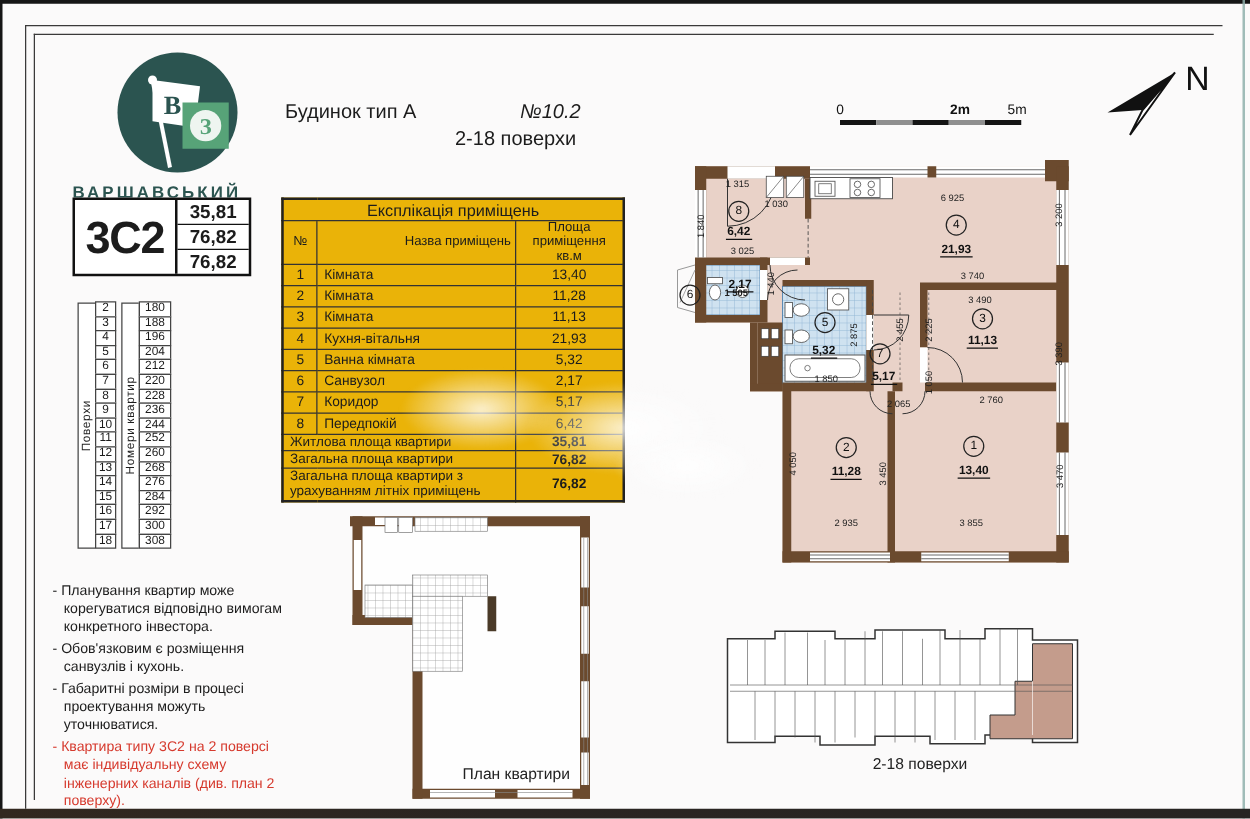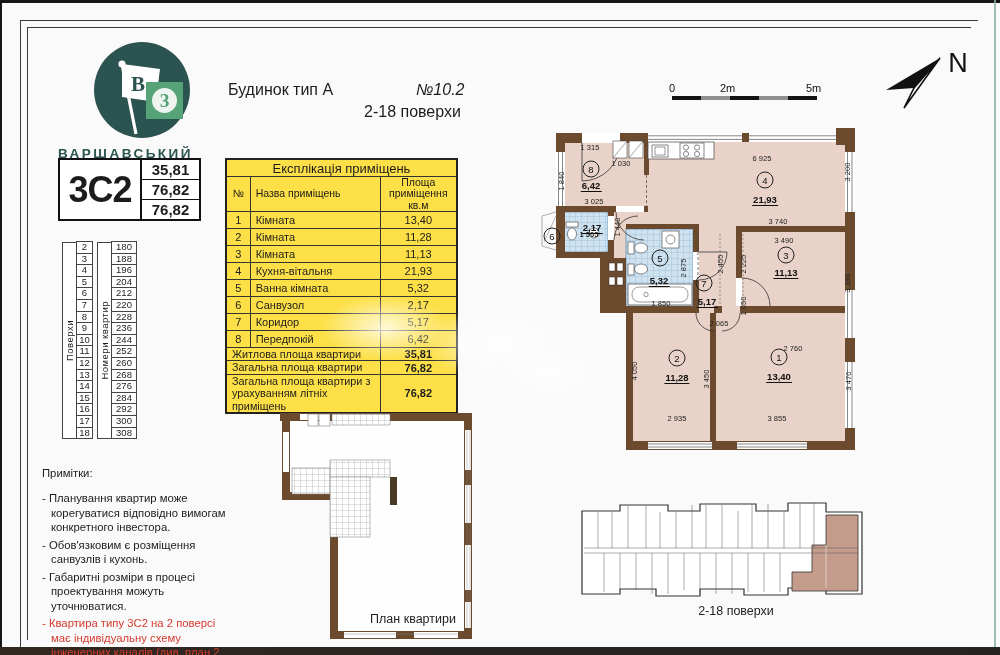--- a/index.html
+++ b/index.html
@@ -38,21 +38,21 @@
   .floors-tbl{left:62px;top:242px;display:flex;gap:4px;font-size:9.5px;}
   .ftg{display:flex;}
   .cap-cell{width:13px;border:1px solid #444;display:flex;align-items:center;justify-content:center;background:#fff;}
   .cap-text{writing-mode:vertical-rl;transform:rotate(180deg);letter-spacing:.5px;font-size:9.5px;white-space:nowrap;}
   .num-col{display:flex;flex-direction:column;margin-left:-1px;}
   .num-cell{border:1px solid #444;margin-top:-1px;text-align:center;height:10.6px;line-height:10.6px;background:#fff;}
   .col-floor{width:17px;}
   .col-apt{width:26px;}
 
   
-  .expl{left:225px;top:158px;width:233px;border-collapse:collapse;background:#fde047;font-size:11px;}
+  .expl{left:225px;top:158px;width:275px;border-collapse:collapse;background:#eab308;font-size:11px;}
   .expl td,.expl th{border:1px solid #333;padding:0 3px;}
   .expl .ttl{font-size:13px;text-align:center;height:16px;font-weight:normal;}
   .expl .sub{font-size:10.5px;text-align:center;height:34px;line-height:1.05;}
   .expl tr.r td{height:16px;}
   .expl td.no{text-align:center;width:18px;}
   .expl td.nm{width:136px;padding-left:5px;}
   .expl td.ar{width:72px;text-align:center;}
   .expl td.sl{padding-left:5px;font-size:10.8px;line-height:1.15;}
   .expl td.sv{text-align:center;font-weight:bold;}
   .expl{border:2px solid #222;}
@@ -174,21 +174,21 @@
     </div>
   </div>
 
   <table class="abs expl">
     <tbody id="expl-body">
       <tr>
           <td class="ttl" colspan="3">Експлікація приміщень</td>
         </tr>
       <tr>
         <td class="sub">№</td>
-        <td class="sub" style="text-align:left;padding-left:5px;">Назва приміщень</td>
+        <td class="sub" style="text-align:right;padding-left:5px;">Назва приміщень</td>
         <td class="sub" id="area-head">Площа<br>приміщення<br>кв.м</td>
       </tr>
     <tr class="r">
           <td class="no">1</td>
           <td class="nm">Кімната</td>
           <td class="ar">13,40</td>
         </tr>
         <tr class="r">
           <td class="no">2</td>
           <td class="nm">Кімната</td>
@@ -233,31 +233,30 @@
           <td class="sv">76,82</td>
         </tr>
         <tr>
           <td colspan="2" class="sl">Загальна площа квартири з урахуванням літніх приміщень</td>
           <td class="sv">76,82</td>
         </tr>
       </tbody>
   </table>
 
   <div class="abs notes">
-    <div class="notes-title">Примітки:</div>
     <div id="notes-list">
         <div class="note-item">Планування квартир може корегуватися відповідно вимогам конкретного інвестора.</div>
         <div class="note-item">Обов'язковим є розміщення санвузлів і кухонь.</div>
         <div class="note-item">Габаритні розміри в процесі проектування можуть уточнюватися.</div>
         <div class="note-item warn">Квартира типу 3С2 на 2 поверсі має індивідуальну схему інженерних каналів (див. план 2 поверху).</div>
       </div>
   </div>
 
   <div class="abs sb-lab" style="left:669px;top:82px;">0</div>
-  <div class="abs sb-lab" style="left:720px;top:82px;">2m</div>
+  <div class="abs sb-lab" style="left:760px;top:82px;font-weight:bold;">2m</div>
   <div class="abs sb-lab" style="left:806px;top:82px;">5m</div>
   <div class="abs sb-seg" style="left:672px;width:29px;background:#141414;"></div>
   <div class="abs sb-seg" style="left:701px;width:29px;background:#8f8f8f;"></div>
   <div class="abs sb-seg" style="left:730px;width:29px;background:#141414;"></div>
   <div class="abs sb-seg" style="left:759px;width:29px;background:#8f8f8f;"></div>
   <div class="abs sb-seg" style="left:788px;width:29px;background:#141414;"></div>
 
   <svg class="abs" style="left:878px;top:38px;" width="100" height="72" viewBox="0 0 100 72">
     <polygon points="8,52 62,20 36,50" fill="#111"></polygon>
     <polygon points="36,50 62,20 26,70" fill="#fff" stroke="#111" stroke-width="1.6"></polygon>
@@ -394,21 +393,21 @@
       <span class="pl-dim rot" style="left: 77px; top: 109px;">1 440</span>
       <span class="pl-dim rot" style="left: 143px; top: 150px;">2 875</span>
       <span class="pl-dim" style="left: 121px; top: 185px;">1 850</span>
       <span class="pl-dim" style="left: 238px; top: 103px;">3 740</span>
       <span class="pl-dim" style="left: 244px; top: 122px;">3 490</span>
       <span class="pl-dim rot" style="left: 180px; top: 146px;">2 455</span>
       <span class="pl-dim rot" style="left: 203px; top: 146px;">2 225</span>
       <span class="pl-dim rot" style="left: 307px; top: 165px;">3 390</span>
       <span class="pl-dim" style="left: 179px; top: 205px;">2 065</span>
       <span class="pl-dim rot" style="left: 203px; top: 188px;">1 050</span>
-      <span class="pl-dim" style="left: 253px; top: 202px; margin-top: 28px;">2 760</span>
+      <span class="pl-dim" style="left: 253px; top: 202px;">2 760</span>
       <span class="pl-dim rot" style="left: 94px; top: 253px;">4 050</span>
       <span class="pl-dim rot" style="left: 166px; top: 261px;">3 450</span>
       <span class="pl-dim rot" style="left: 308px; top: 263px;">3 470</span>
       <span class="pl-dim" style="left: 137px; top: 300px;">2 935</span>
       <span class="pl-dim" style="left: 237px; top: 300px;">3 855</span>
       <span class="pl-area" style="left: 51px; top: 68px;">6,42</span>
       <span class="pl-area" style="left: 225px; top: 82px;">21,93</span>
       <span class="pl-area" style="left: 52px; top: 110px;">2,17</span>
       <span class="pl-area" style="left: 119px; top: 163px;">5,32</span>
       <span class="pl-area" style="left: 167px; top: 184px;">5,17</span>

